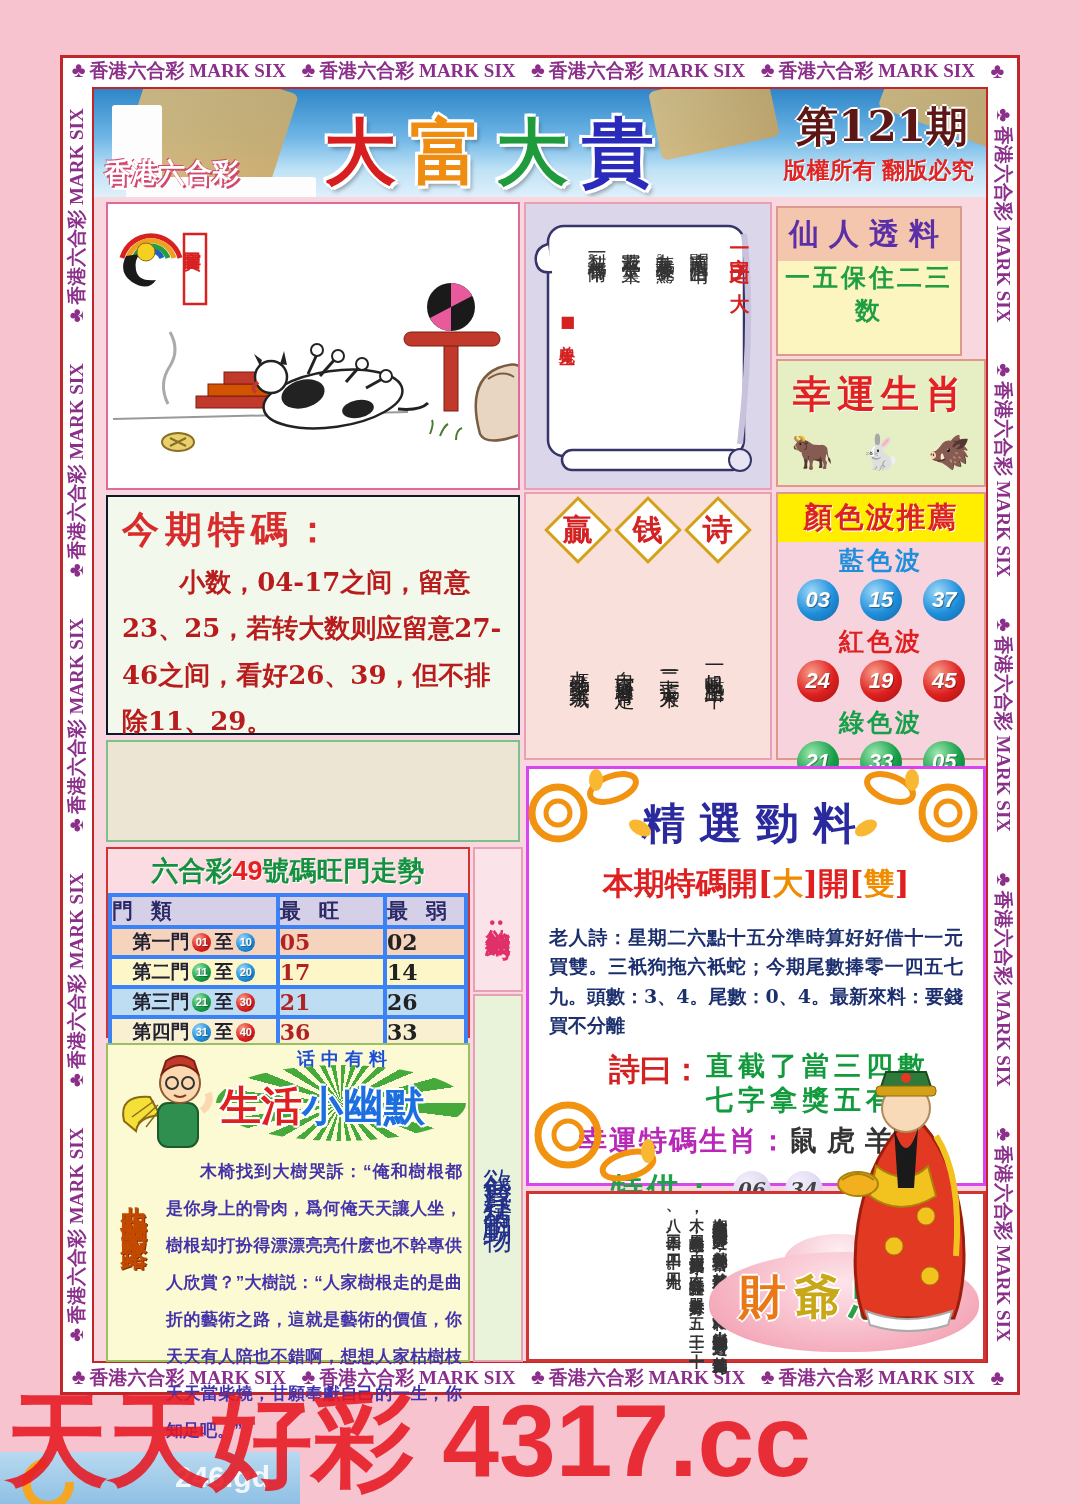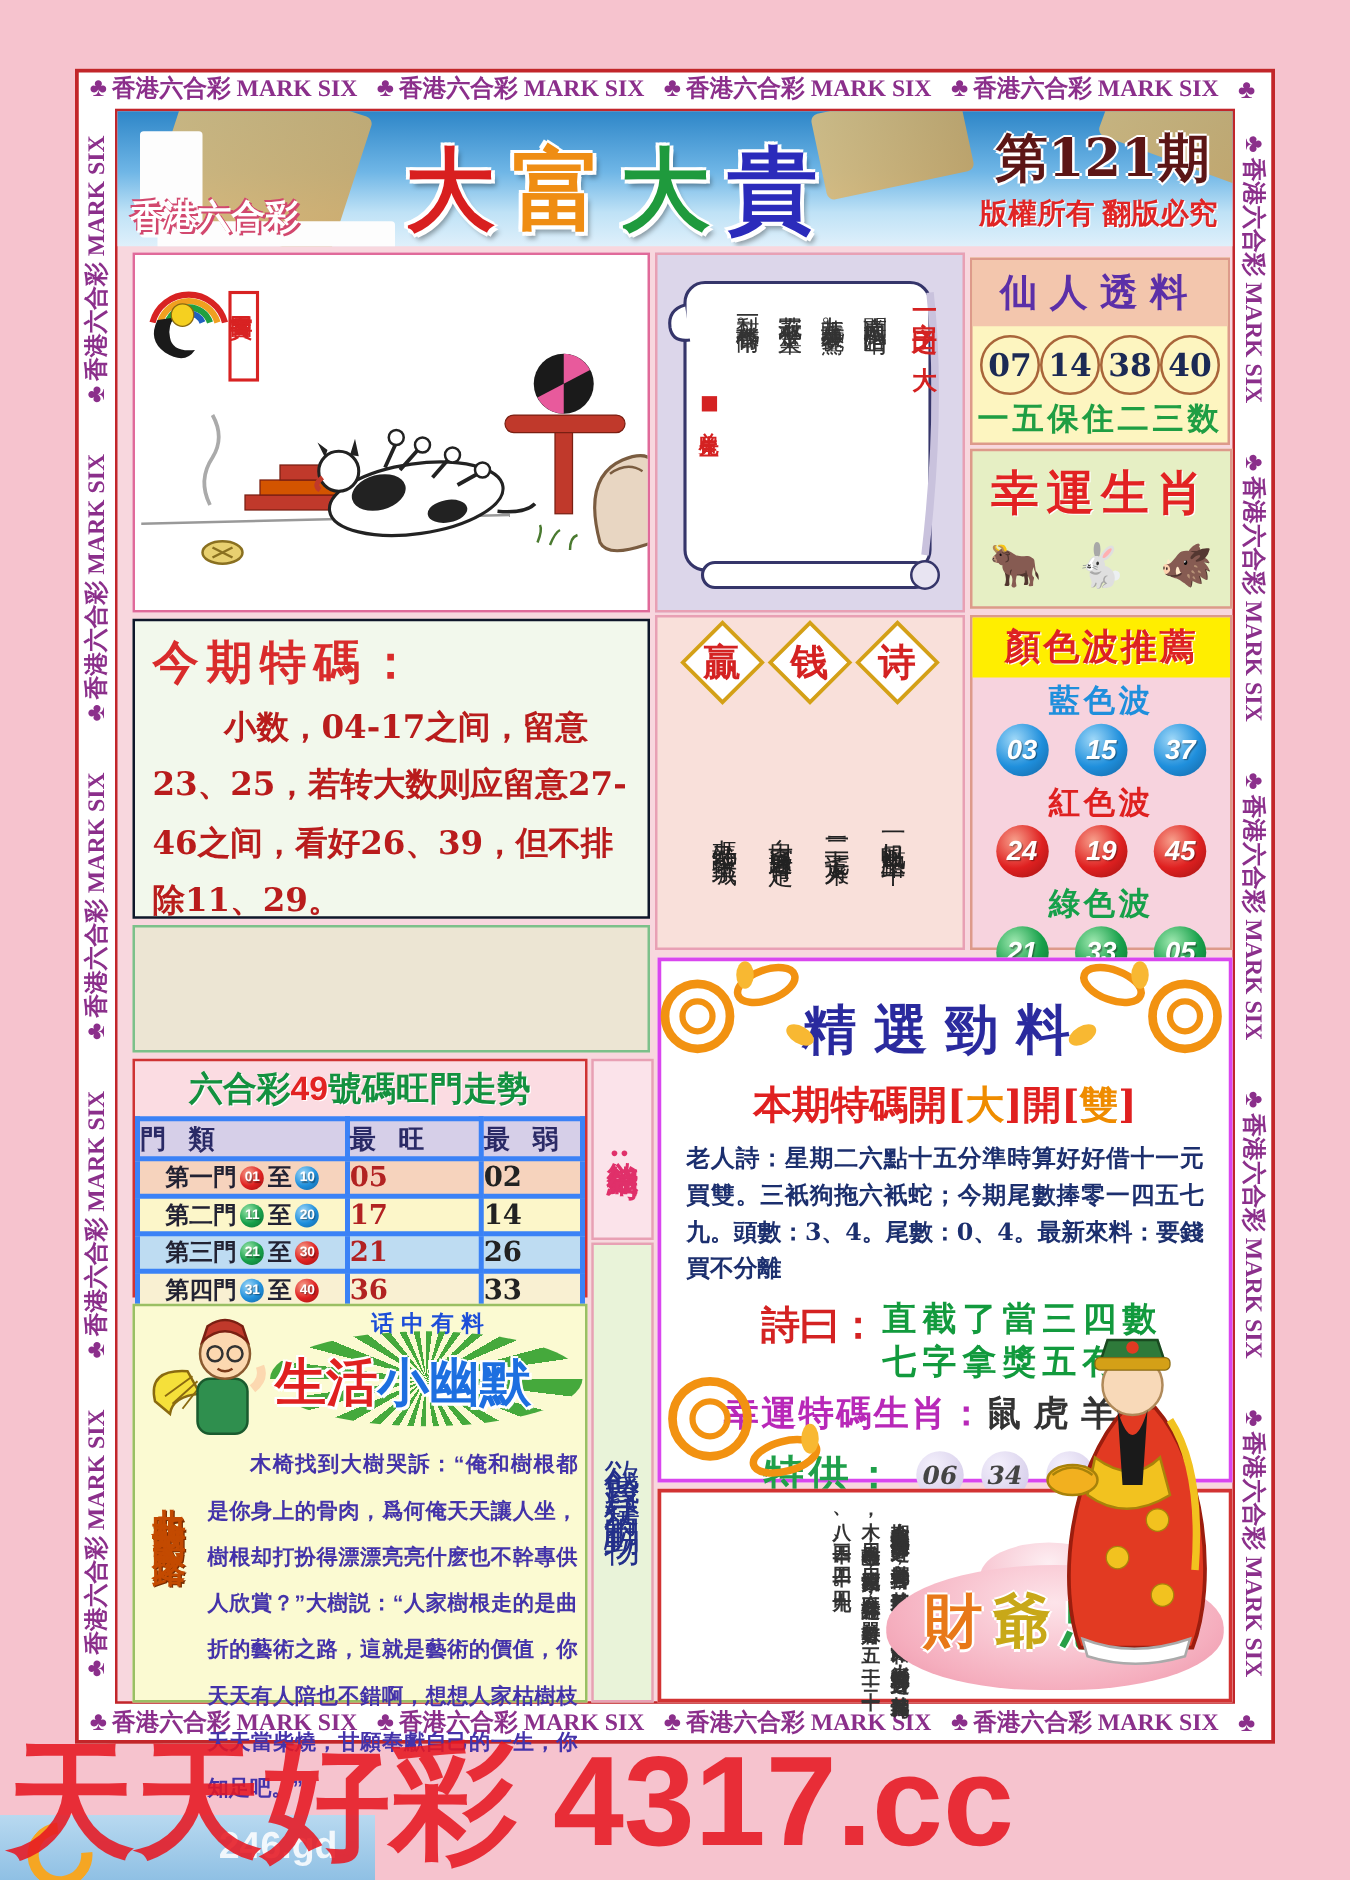--- a/index.html
+++ b/index.html
@@ -30,21 +30,21 @@
         text-shadow:3px 0 #fff,-3px 0 #fff,0 3px #fff,0 -3px #fff,3px 3px #fff,-3px -3px #fff,4px 5px 4px rgba(0,0,0,.35)}
   .t-red{color:#d81f1f}.t-orange{color:#ef8d13}.t-green{color:#1f9a3d}.t-blue{color:#2b2bbb}
   .issue{position:absolute;right:18px;top:10px;font:bold 42px "DejaVu Serif",serif;color:#5c1616;
          text-shadow:2px 0 #fff,-2px 0 #fff,0 2px #fff,0 -2px #fff}
   .copyright{position:absolute;right:12px;top:66px;font:bold 23px "Liberation Sans",sans-serif;color:#e02525;
          text-shadow:1px 1px 0 #fff}
   
   .box{position:absolute;box-sizing:border-box;z-index:4}
   .cartoon{left:106px;top:202px;width:414px;height:288px;background:#fff;border:2px solid #e06a9a}
   .scrollbox{left:524px;top:202px;width:248px;height:288px;background:#dcd6ea;border:2px solid #e8a0b4}
-  .xianren{left:776px;top:206px;width:208px;height:150px;border:2px solid #dd9a8a;background:#fdf5c0}
+  .xianren{left:776px;top:206px;width:186px;height:150px;border:2px solid #dd9a8a;background:#fdf5c0}
   .xianren .hd{background:#f3c6ad;color:#5b2fa8;font:bold 30px "Liberation Sans",sans-serif;
                text-align:center;letter-spacing:10px;padding:6px 0}
   .ring-row{display:flex;justify-content:space-around;padding:7px 6px 2px}
   .ring{width:44px;height:44px;border-radius:50%;border:2px solid #a9653a;display:flex;align-items:center;
         justify-content:center;font:bold 25px "DejaVu Serif",serif;color:#1c2a55}
   .xphrase{color:#1f9e43;font:bold 25px "Liberation Sans",sans-serif;text-align:center;letter-spacing:3px}
   .shengxiao{left:776px;top:359px;width:210px;height:128px;background:#e6efc4;border:2px solid #dd9a8a}
   .shengxiao .hd{color:#e22222;font:bold 38px "Liberation Sans",sans-serif;text-align:center;
                  letter-spacing:6px;padding-top:8px;text-shadow:1px 1px 0 #fff}
   .animals{display:flex;justify-content:space-around;font-size:34px;margin-top:12px}
@@ -102,21 +102,21 @@
              display:flex;align-items:center;justify-content:center}
   .strip-top div{writing-mode:vertical-rl;color:#e0306a;font:bold 25px "DejaVu Serif",serif;letter-spacing:2px}
   .strip-bottom{left:473px;top:994px;width:50px;height:368px;background:#e9f3d9;border:2px solid #e8a0b4;
              display:flex;align-items:center;justify-content:center}
   .strip-bottom div{writing-mode:vertical-rl;color:#23308a;font:29px "DejaVu Serif",serif;letter-spacing:8px}
   
   .jingxuan{left:526px;top:766px;width:460px;height:420px;background:#fff;border:3px solid #d946ef}
   .jx-title{text-align:center;margin-top:26px;font:bold 43px "DejaVu Serif",serif;color:#2a2a9e;letter-spacing:14px}
   .jx-line2{text-align:center;margin-top:10px;font:bold 31px "DejaVu Serif",serif;color:#e02020}
   .jx-line2 .orange{color:#ef8c00}
-  .jx-para{margin:8px 20px 0;font:bold 19px "DejaVu Serif",serif;color:#1c2f6e;line-height:1.55;text-align:justify}
+  .jx-para{margin:18px 20px 0;font:bold 19px "DejaVu Serif",serif;color:#1c2f6e;line-height:1.55;text-align:justify}
   .jx-shiyue{display:flex;margin:8px 0 0 80px;gap:4px}
   .jx-shiyue .lbl{font:bold 31px "DejaVu Serif",serif;color:#d42222}
   .jx-shiyue .lines{font:bold 27px "DejaVu Serif",serif;color:#129a3d;letter-spacing:5px;line-height:1.25}
   .jx-zodiac{margin:6px 0 0 50px;font:bold 28px "Liberation Sans",sans-serif;color:#b828b8;letter-spacing:2px}
   .jx-zodiac .val{color:#333;font-family:"DejaVu Serif",serif;letter-spacing:10px}
   .jx-tegong{display:flex;align-items:center;gap:14px;margin:8px 0 0 82px}
   .jx-tegong .lbl{font:bold 32px "Liberation Sans",sans-serif;color:#1fa04a;letter-spacing:4px}
   .tg-ball{width:38px;height:38px;border-radius:50%;background:radial-gradient(circle at 35% 30%,#f4f0fc,#cfc6e6);
            display:flex;align-items:center;justify-content:center;font:bold italic 20px "DejaVu Serif",serif;color:#444}
   .jx-mima{margin:10px 0 0 150px;font:bold 28px "Liberation Sans",sans-serif;color:#12a7c0}
@@ -256,26 +256,20 @@
     <span class="col">聞道西風落山哨，</span>
     <span class="col">九華賬裏夢魂驚。</span>
     <span class="col">花冠不整下堂來，</span>
     <span class="col">梨花一枝春帶雨。</span>
     <span class="col sig">■曾先生</span>
   </div>
 </div>
 
 <div class="box xianren">
   <div class="hd">仙人透料</div>
-  <div class="ring-row">
-    <span class="ring">07</span>
-    <span class="ring">14</span>
-    <span class="ring">38</span>
-    <span class="ring">40</span>
-  </div>
   <div class="xphrase">一五保住二三数</div>
 </div>
 
 <div class="box shengxiao">
   <div class="hd">幸運生肖</div>
   <div class="animals">
     <span>🐂</span>
     <span>🐇</span>
     <span>🐗</span>
   </div>

